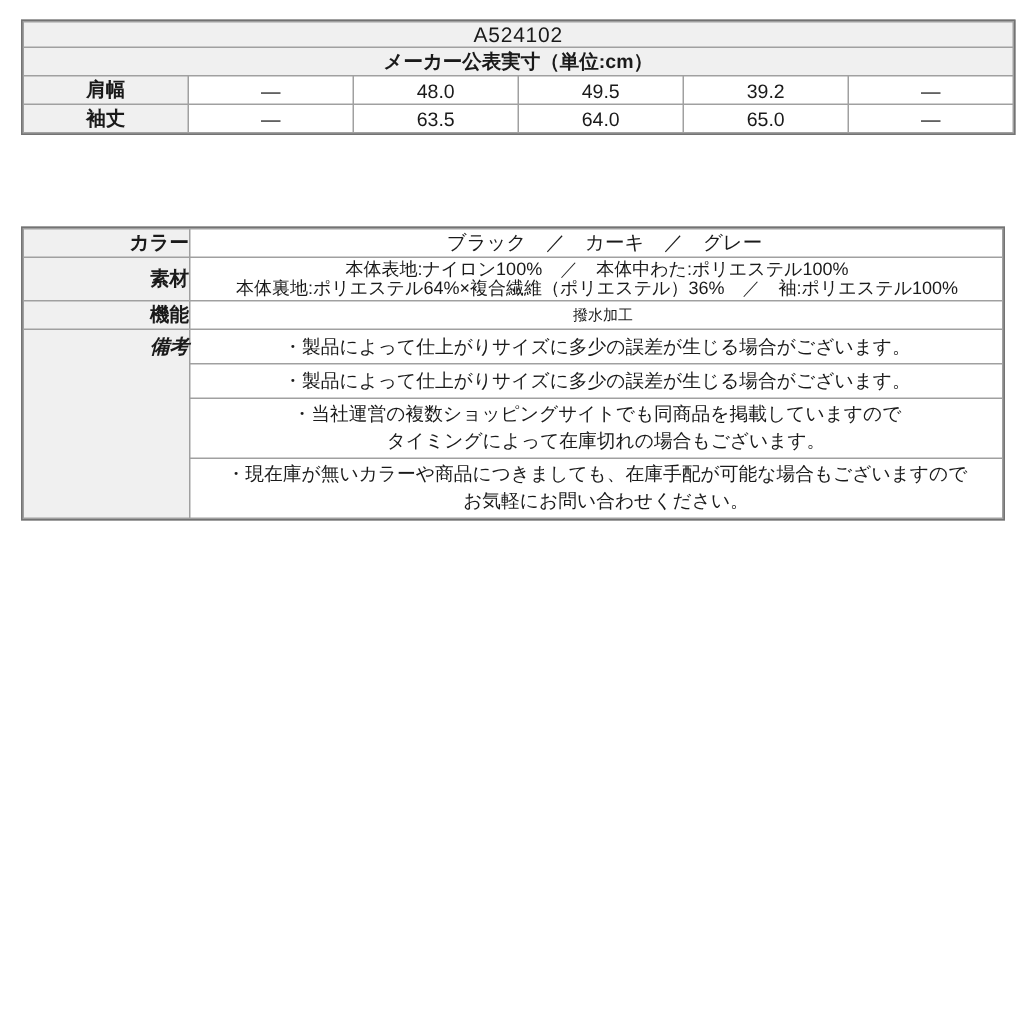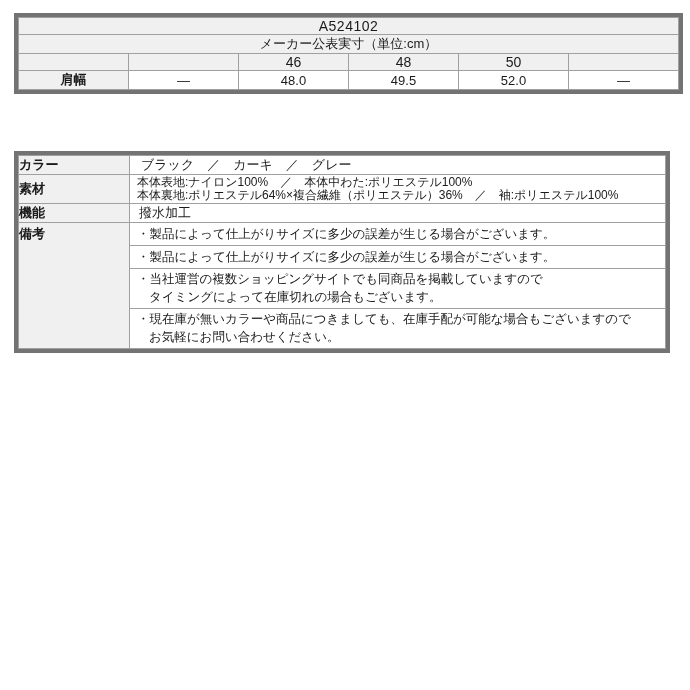--- a/index.html
+++ b/index.html
@@ -5,44 +5,44 @@
   html,body{margin:0;padding:0;}
   body{
     width:690px;height:690px;background:#ffffff;
     font-family:"Liberation Sans","DejaVu Sans",sans-serif;
     color:#1a1a1a;
   }
   .canvas{position:relative;width:690px;height:690px;background:#ffffff;overflow:hidden;}
 
   table{
     border-collapse:separate;border-spacing:1px;
-    background:#a0a0a0;border:4px solid #737373;
+    background:#a0a0a0;border:1px solid #737373;
   }
   td{background:#ffffff;padding:0;font-size:13px;vertical-align:middle;}
   .hd{background:#f0f0f0;}
 
   
   #size-table{position:absolute;left:14px;top:13px;width:656px;table-layout:fixed;}
   #size-table td{height:16px;text-align:center;}
   #size-table .code-cell{font-size:14px;letter-spacing:0.5px;}
-  #size-table .subtitle-cell{font-weight:normal;font-size:13px;}
+  #size-table .subtitle-cell{font-weight:bold;font-size:13px;}
   #size-table .size-head{font-size:14px;}
   #size-table .m-label{font-weight:bold;}
 
   
   #spec-table{position:absolute;left:14px;top:151px;width:656px;table-layout:fixed;}
   #spec-table .lbl{
-    background:#f0f0f0;font-weight:bold;text-align:left;
+    background:#f0f0f0;font-weight:bold;text-align:right;
     font-size:13px;vertical-align:middle;
   }
-  #spec-table .remarks-label{vertical-align:top;padding-top:2px;}
-  #spec-table .val{text-align:left;}
+  #spec-table .remarks-label{vertical-align:top;padding-top:2px;font-style:italic;}
+  #spec-table .val{text-align:center;}
   .color-cell{padding-left:11px;height:17px;font-size:13px;}
   .material-cell{padding:1px 6px 1px 7px;font-size:12px;line-height:13px;margin-top:15px;}
-  .function-cell{padding-left:9px;height:18px;font-size:13px;}
+  .function-cell{padding-left:9px;height:18px;font-size:10px;}
   .note-cell{padding:1px 6px 2px 7px;font-size:12.5px;line-height:18px;}
   .note-cell.single{height:19px;}
   .note-line2{padding-left:12px;}
 </style>
 </head>
 <body>
 
 <div class="canvas">
 
   <table id="size-table">
@@ -55,33 +55,33 @@
         <col style="width:109px">
     </colgroup>
     <tbody>
       <tr>
         <td colspan="6" class="hd code-cell">A524102</td>
       </tr>
       <tr>
         <td colspan="6" class="hd subtitle-cell">メーカー公表実寸（単位:cm）</td>
       </tr>
       <tr>
-        <td class="hd size-head"></td>
-        <td class="hd size-head"></td>
-        <td class="hd size-head">46</td>
-        <td class="hd size-head">48</td>
-        <td class="hd size-head">50</td>
-        <td class="hd size-head"></td>
-      </tr>
-      <tr>
         <td class="hd m-label">肩幅</td>
         <td>―</td>
         <td>48.0</td>
         <td>49.5</td>
-        <td>52.0</td>
+        <td>39.2</td>
+        <td>―</td>
+      </tr>
+      <tr>
+        <td class="hd m-label">袖丈</td>
+        <td>―</td>
+        <td>63.5</td>
+        <td>64.0</td>
+        <td>65.0</td>
         <td>―</td>
       </tr>
     </tbody>
   </table>
 
   <table id="spec-table">
     <colgroup>
       <col style="width:110px">
         <col>
     </colgroup>

